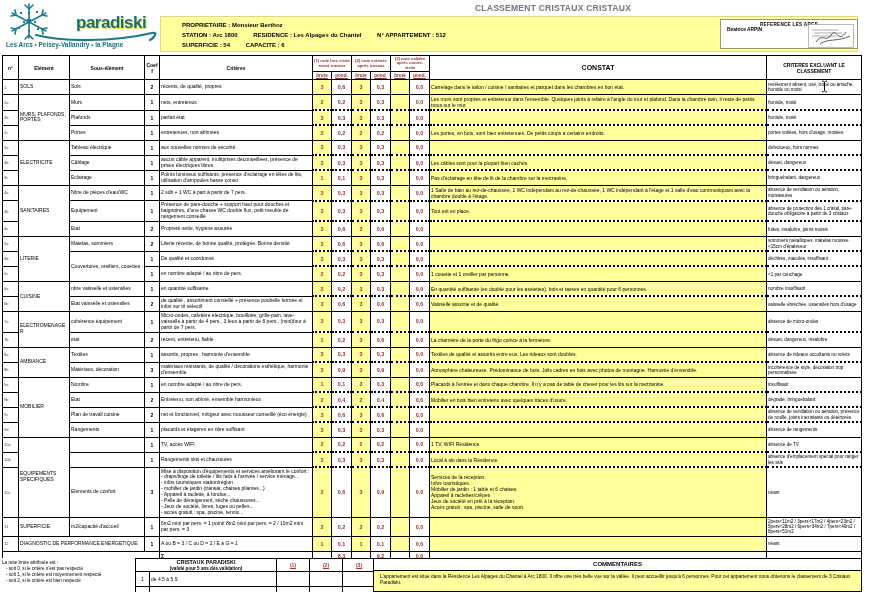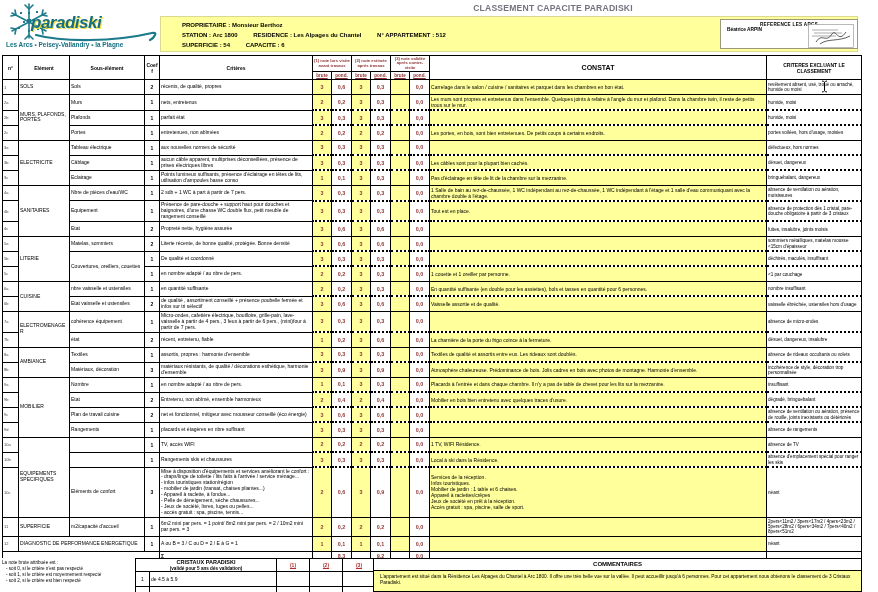--- a/index.html
+++ b/index.html
@@ -1,22 +1,22 @@
 <!DOCTYPE html>
 <html><head>
 <meta charset="utf-8">
 <style>
   html,body{margin:0;padding:0;}
   body{width:878px;height:592px;position:relative;background:#fff;overflow:hidden;
        font-family:"Liberation Sans",sans-serif;color:#000;}
   
   .logo-block{position:absolute;left:4px;top:1px;width:155px;height:52px;}
   .snowflake{position:absolute;left:2px;top:0px;}
-  .brand{position:absolute;left:27px;top:12px;font-size:17px;font-weight:bold;font-style:italic;
-         letter-spacing:-0.5px;color:#156f80;text-shadow:1px 1px 0 #f2de3c;}
+  .brand{position:absolute;left:27px;top:12px;font-size:17px;font-weight:bold;
+         letter-spacing:-0.5px;color:#156f80;text-shadow:1px 1px 0 #f2de3c;padding-left:45px;}
   .swoosh{position:absolute;left:30px;top:30px;}
   .tagline{position:absolute;left:2px;top:40px;font-size:6.4px;font-weight:bold;color:#156f80;white-space:nowrap;}
   .doc-title{position:absolute;left:553px;top:3px;transform:translateX(-50%);
              font-size:8.6px;font-weight:bold;color:#73737f;letter-spacing:.2px;white-space:nowrap;}
   .prop-box{position:absolute;left:160px;top:16px;width:698px;height:36px;background:#ffff9b;
             border:1px solid #d9d98f;box-sizing:border-box;padding:3px 0 0 21px;}
   .prop-line{font-size:6px;font-weight:bold;line-height:10px;white-space:nowrap;}
   .prop-line span{margin-right:14px;}
   .ref-box{position:absolute;left:720px;top:19px;width:138px;height:30px;background:#fff;
            border:1px solid #9a9a7a;box-sizing:border-box;}
@@ -90,21 +90,21 @@
       <rect x="28" y="20" width="2" height="2"></rect>
     </g>
   </svg>
   <div class="brand">paradiski</div>
   <svg class="swoosh" width="126" height="12" viewBox="0 0 126 12">
     <path d="M2 4 C28 11 80 11 118 2 C120 1.5 122 2 121 4 C120 6.5 118 8 116 9" stroke="#1b7a8b" stroke-width="2.2" fill="none" stroke-linecap="round"></path>
   </svg>
   <div class="tagline">Les Arcs ▪ Peisey-Vallandry ▪ la Plagne</div>
 </div>
 
-<div class="doc-title">CLASSEMENT CAPACITE PARADISKI</div>
+<div class="doc-title">CLASSEMENT CRISTAUX CRISTAUX</div>
 
 <div class="prop-box">
   <div class="prop-line">
     <span>PROPRIETAIRE : Monsieur Berthoz</span>
   </div>
   <div class="prop-line">
     <span>STATION : Arc 1800</span>
     <span>RESIDENCE : Les Alpages du Chantel</span>
     <span>N° APPARTEMENT : 512</span>
   </div>

